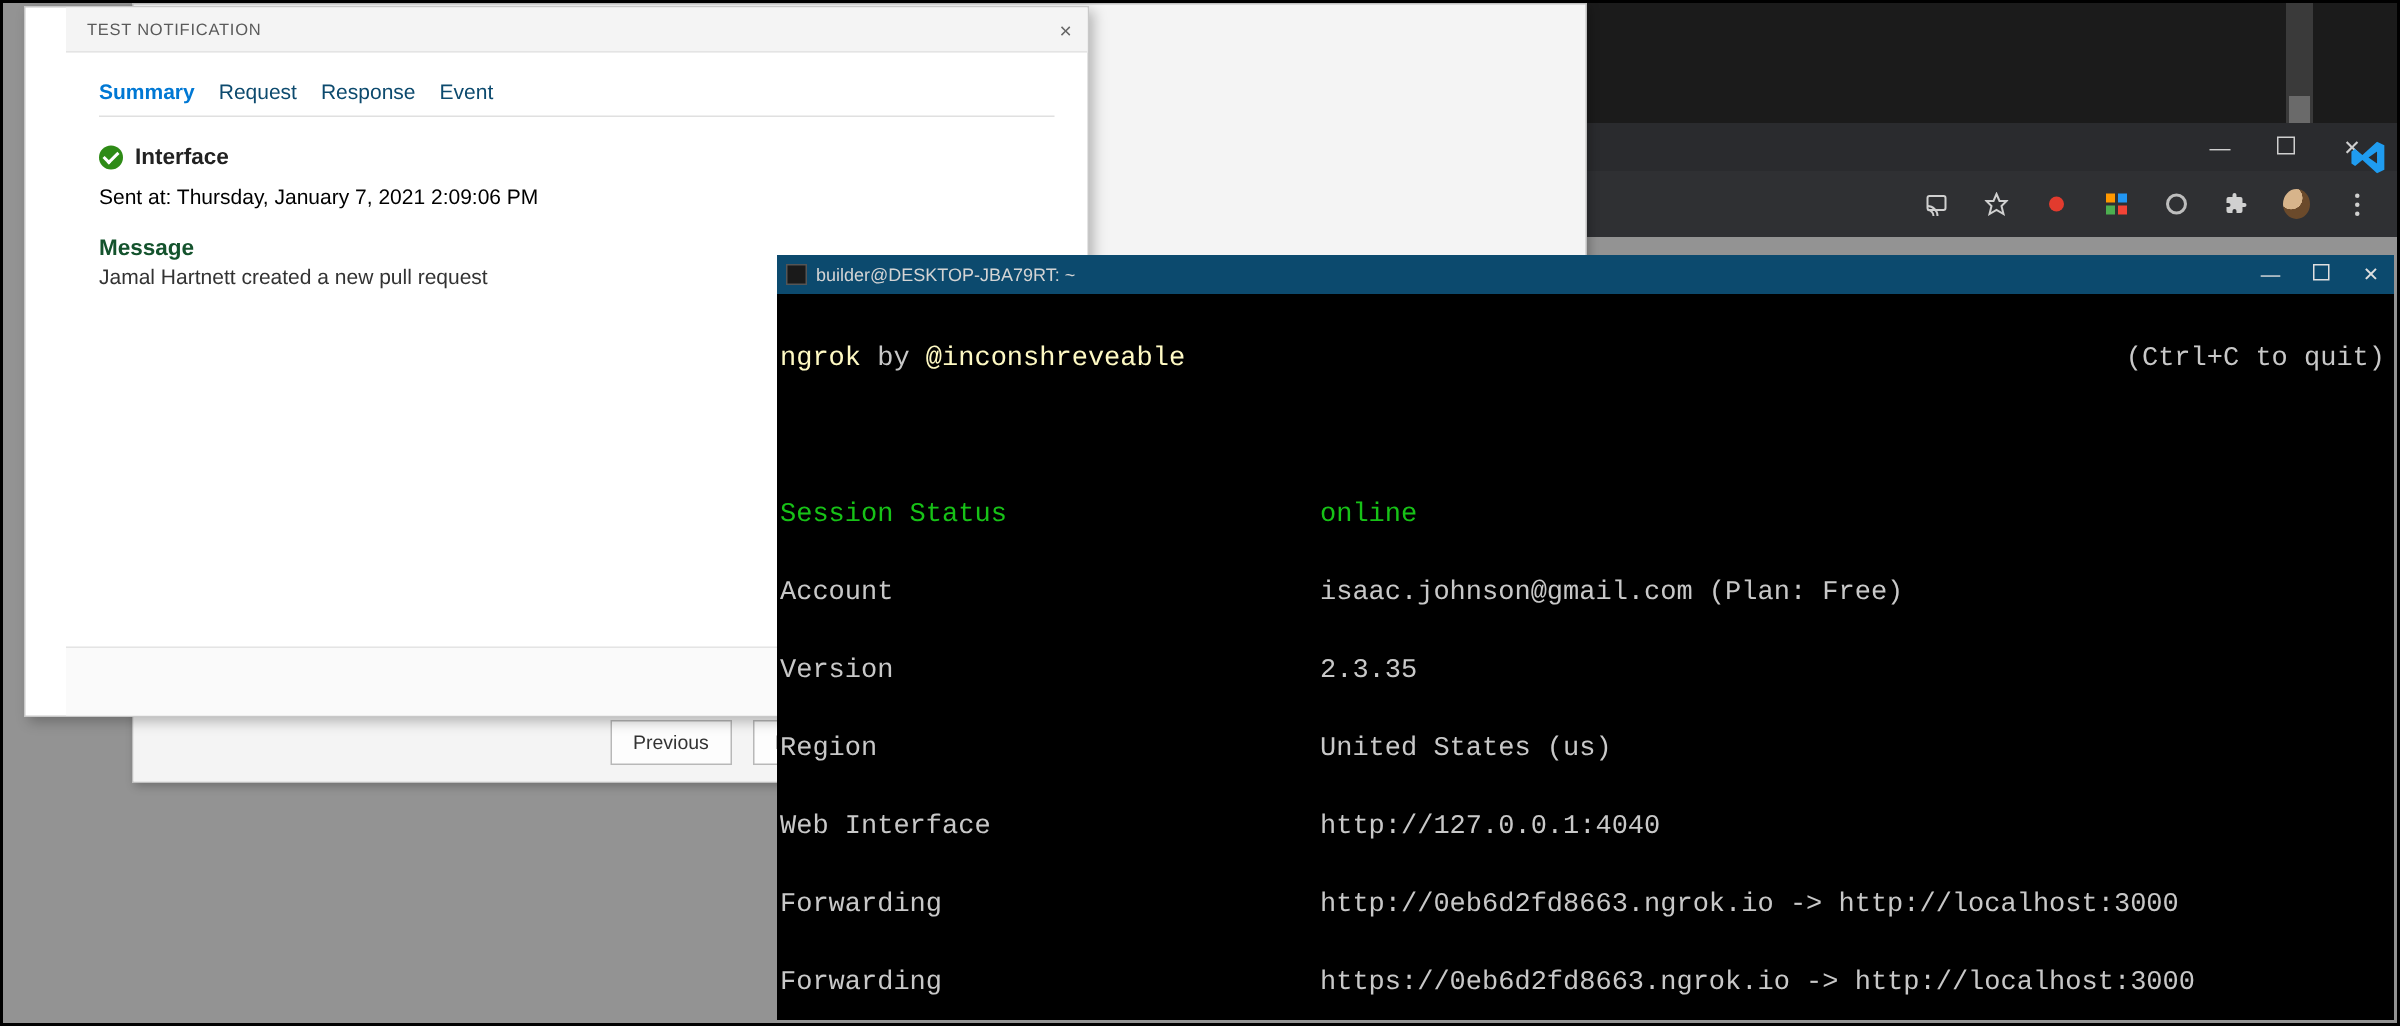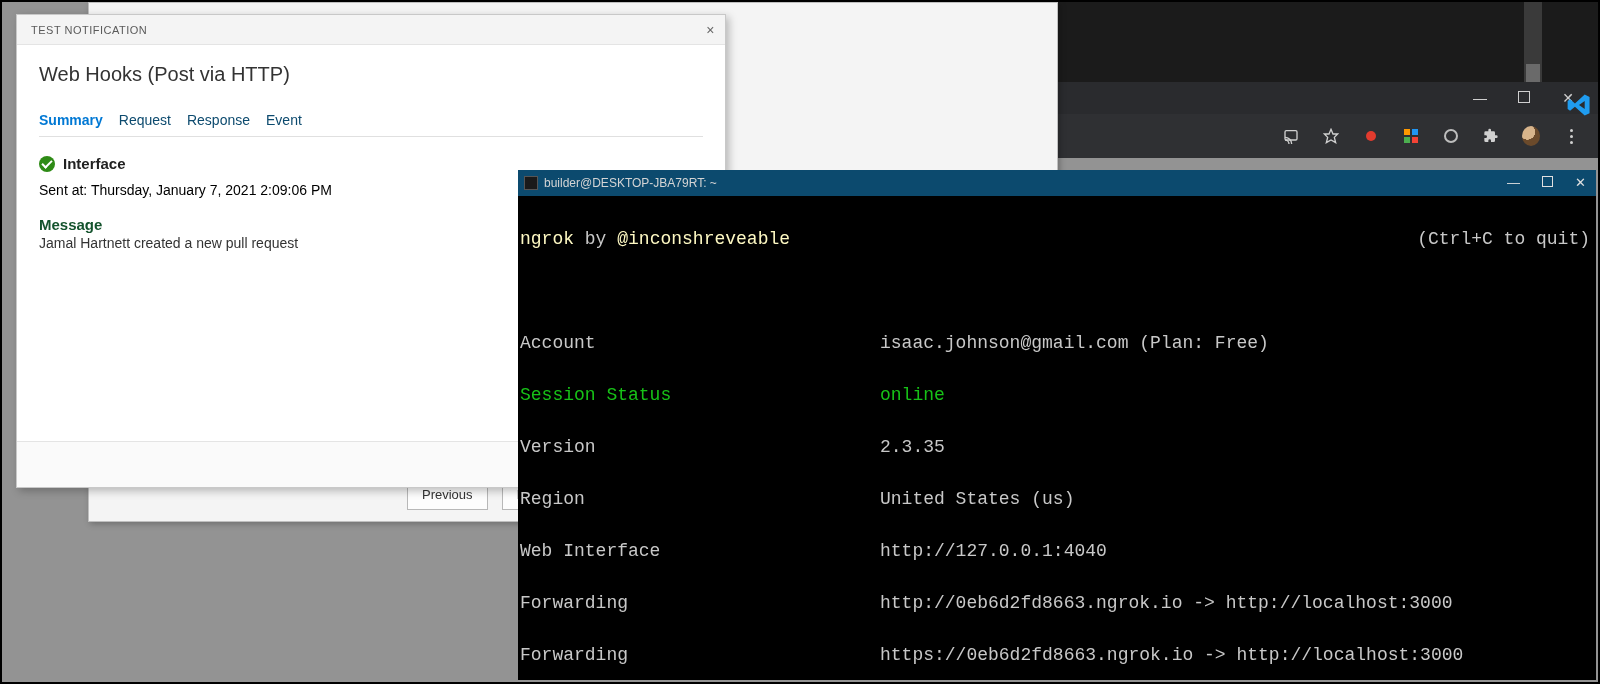--- a/index.html
+++ b/index.html
@@ -111,27 +111,28 @@
     border: 1px solid #b8b8b8;
     font-size: 13px;
     color: #333;
     cursor: pointer;
   }
   .btn[disabled] { color: #a0a0a0; cursor: default; }
 
   
   .modal {
     position: absolute;
-    left: 14px; top: 12px;
+    left: 14px; top: 2px;
     width: 710px; height: 474px;
     background: #fff;
     border: 1px solid #c8c8c8;
     box-shadow: 3px 3px 8px rgba(0,0,0,.25);
     display: flex;
     flex-direction: column;
+    padding-left: 27px;
   }
   .modal-titlebar {
     height: 30px;
     background: #f4f4f4;
     border-bottom: 1px solid #e4e4e4;
     display:flex; align-items:center; justify-content:space-between;
     padding: 0 10px 0 14px;
     font-size: 11px;
     letter-spacing: .5px;
     color: #5a5a5a;
@@ -268,21 +269,20 @@
       <button class="btn">Test</button>
     </div>
   </div>
 
   <div class="modal">
     <div class="modal-titlebar">
       <span>TEST NOTIFICATION</span>
       <span class="modal-close">×</span>
     </div>
     <div class="modal-body">
-      <div class="modal-heading">Web Hooks (Post via HTTP)</div>
       <div class="tabs">
         <span class="tab active">Summary</span>
         <span class="tab">Request</span>
         <span class="tab">Response</span>
         <span class="tab">Event</span>
       </div>
       <div class="status-row">
         <span class="check-icon"></span>
         <span class="status-text">Interface</span>
       </div>
@@ -305,22 +305,22 @@
       </div>
       <div class="term-controls">
         <span class="term-min"></span>
         <span><span class="term-max"></span></span>
         <span class="term-close"></span>
       </div>
     </div>
     <div class="term-content">
 <div class="term-row"><span class="term-label"><span class="teal">ngrok</span><span class="gray"> by </span><span class="teal">@inconshreveable</span></span><span style="flex:1"></span><span class="gray">(Ctrl+C to quit)</span></div>
 <div>&nbsp;</div>
+<div class="term-row"><span class="term-label green">Session Status</span><span class="green">online</span></div>
 <div class="term-row"><span class="term-label gray">Account</span><span class="gray">isaac.johnson@gmail.com (Plan: Free)</span></div>
-<div class="term-row"><span class="term-label green">Session Status</span><span class="green">online</span></div>
 <div class="term-row"><span class="term-label gray">Version</span><span class="gray">2.3.35</span></div>
 <div class="term-row"><span class="term-label gray">Region</span><span class="gray">United States (us)</span></div>
 <div class="term-row"><span class="term-label gray">Web Interface</span><span class="gray">http://127.0.0.1:4040</span></div>
 <div class="term-row"><span class="term-label gray">Forwarding</span><span class="gray">http://0eb6d2fd8663.ngrok.io -&gt; http://localhost:3000</span></div>
 <div class="term-row"><span class="term-label gray">Forwarding</span><span class="gray">https://0eb6d2fd8663.ngrok.io -&gt; http://localhost:3000</span></div>
 
 
 
 
 

